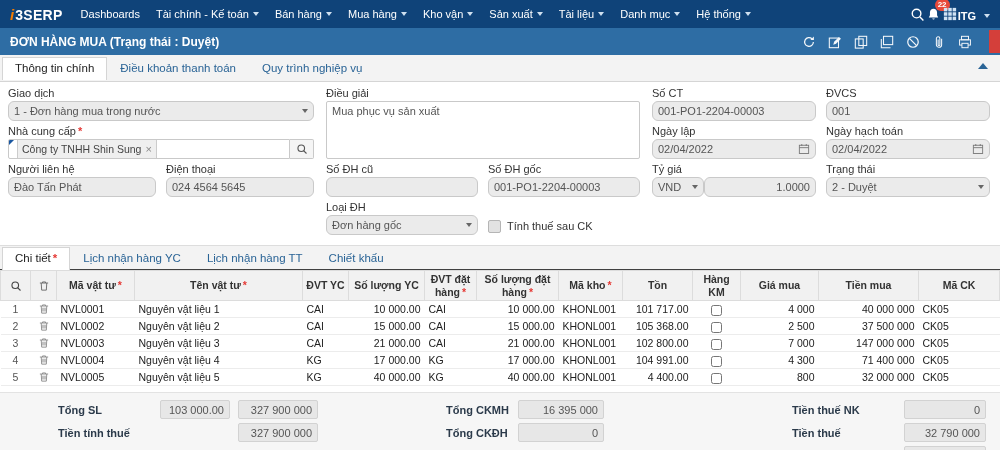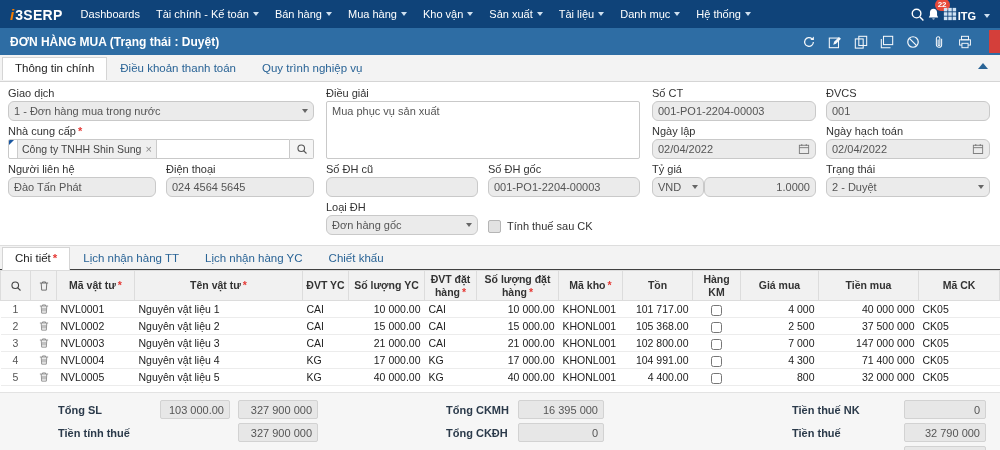--- a/index.html
+++ b/index.html
@@ -341,22 +341,22 @@
             <span class="ctl-text">2 - Duyệt</span>
             <span class="dcaret"></span>
           </div>
         </div>
       </div>
     </div>
   </div>
 
   <div class="dtabs">
       <span class="tab active">Chi tiết<span class="req">*</span></span>
+      <span class="tab">Lịch nhận hàng YC</span>
       <span class="tab">Lịch nhận hàng TT</span>
-      <span class="tab">Lịch nhận hàng YC</span>
       <span class="tab">Chiết khấu</span>
     </div>
 
   <table class="detail-table">
     <colgroup>
       <col style="width:30px">
         <col style="width:26px">
         <col style="width:78px">
         <col style="width:168px">
       <col style="width:46px">

